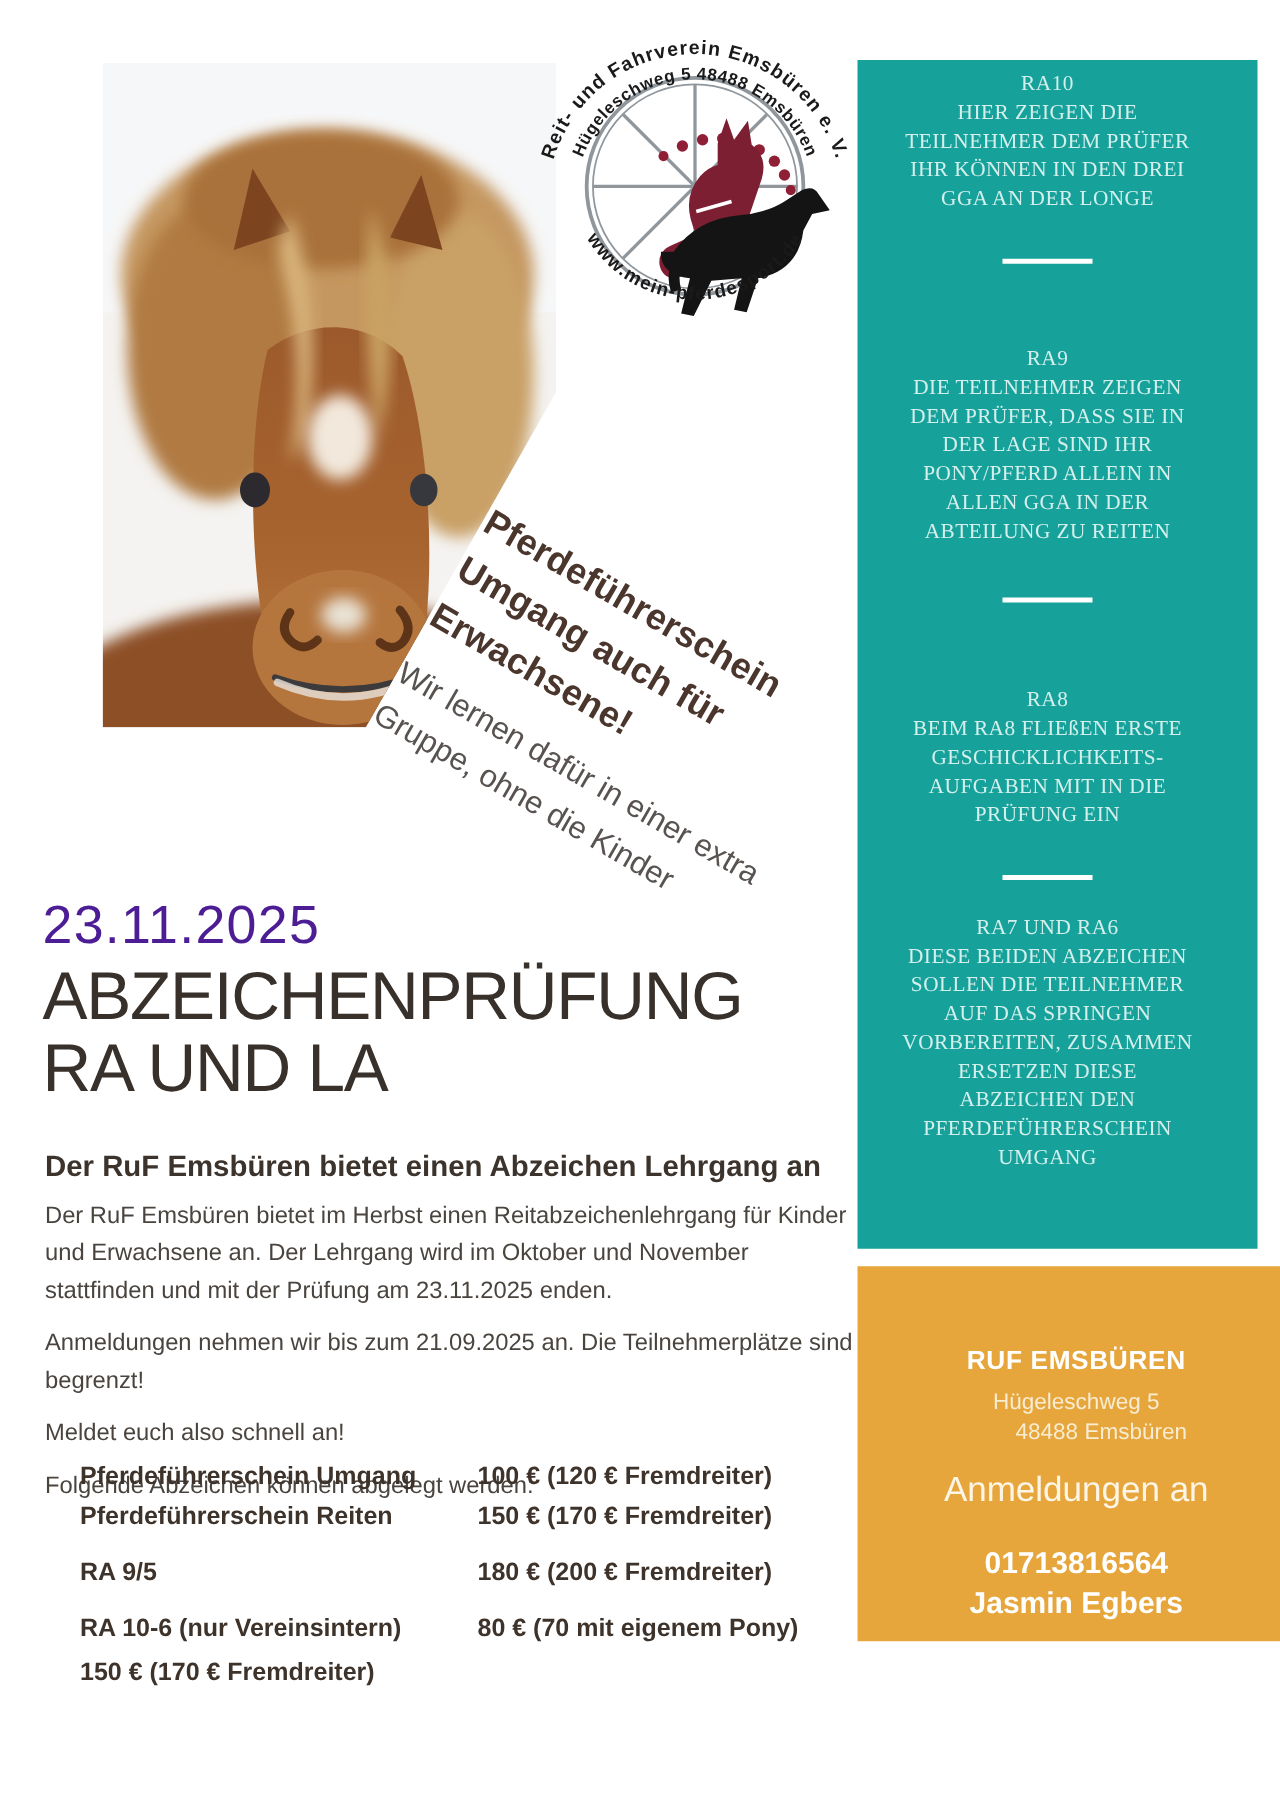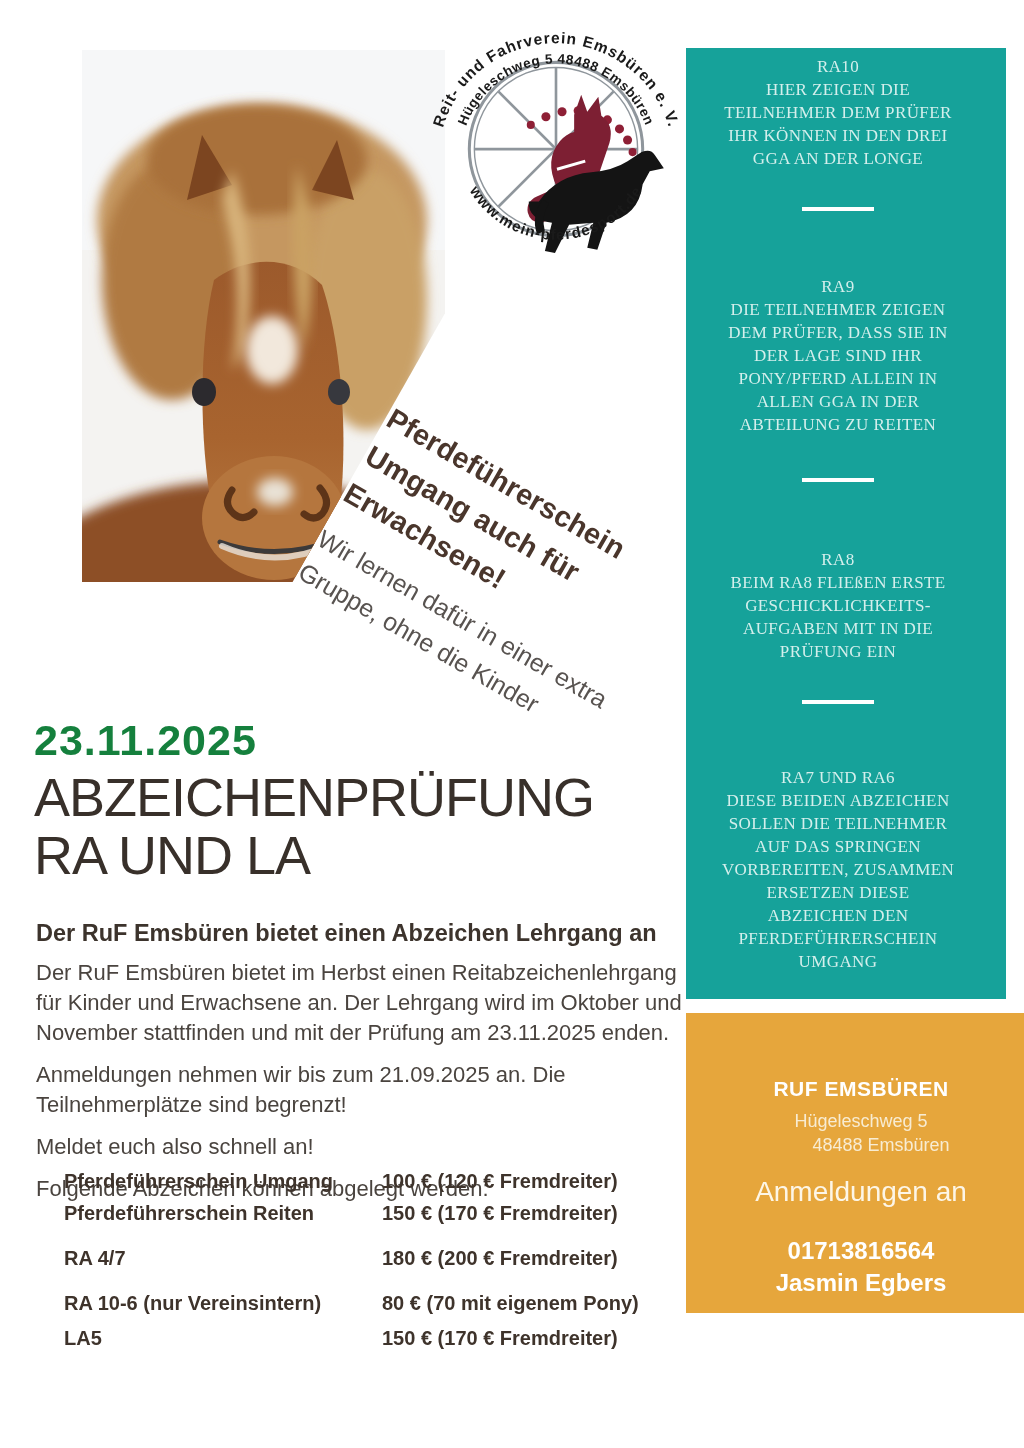--- a/index.html
+++ b/index.html
@@ -54,32 +54,32 @@
   .contact .club{position:absolute;left:0;width:100%;top:64px;font-size:21px;font-weight:bold;letter-spacing:.5px;}
   .contact .addr1{position:absolute;left:0;width:100%;top:98px;font-size:18px;color:#f8ecd2;}
   .contact .addr2{position:absolute;left:0;width:100%;top:122px;font-size:18px;color:#f8ecd2;padding-left:20px;}
   .contact .heading{position:absolute;left:0;width:100%;top:163px;font-size:28px;color:#fdf6e7;}
   .contact .phone{position:absolute;left:0;width:100%;top:224px;font-size:24px;font-weight:bold;}
   .contact .person{position:absolute;left:0;width:100%;top:256px;font-size:24px;font-weight:bold;}
 
   
   .date{
     position:absolute;left:34px;top:716px;
-    font-size:43px;font-weight:bold;color:#15803d;letter-spacing:1px;
+    font-size:43px;font-weight:normal;color:#4c1d95;letter-spacing:1px;
   }
   .title{
     position:absolute;left:34px;top:768px;width:650px;
     font-size:54px;line-height:58px;color:#38302a;letter-spacing:-1px;
   }
   .subtitle{
     position:absolute;left:36px;top:920px;width:660px;
     font-size:23.5px;font-weight:bold;color:#3c332c;
   }
   .body-copy{position:absolute;left:36px;top:958px;width:650px;color:#4a443f;}
-  .body-copy p{margin:0 0 11px 0;font-size:22px;line-height:30px;}
+  .body-copy p{margin:0 0 11px 0;font-size:19px;line-height:30px;}
   .body-copy p.space{margin-bottom:12px;}
 
   .prices{position:absolute;left:64px;top:1168px;width:620px;color:#3e332b;}
   .price-row{display:flex;font-size:20px;font-weight:bold;line-height:26px;gap:37px;}
   .price-row .lbl{width:281px;}
   .g6{margin-bottom:6px;} .g19{margin-bottom:19px;} .g9{margin-bottom:9px;}
 </style>
 </head>
 <body>
 
@@ -205,21 +205,21 @@
 PONY/PFERD ALLEIN IN
 ALLEN GGA IN DER
 ABTEILUNG ZU REITEN</div>
     <div class="sb-div" style="top:430px"></div>
     <div class="sb-section pre" style="top:500px">RA8
 BEIM RA8 FLIEßEN ERSTE
 GESCHICKLICHKEITS-
 AUFGABEN MIT IN DIE
 PRÜFUNG EIN</div>
     <div class="sb-div" style="top:652px"></div>
-    <div class="sb-section pre" style="top:718px">RA7 UND RA6
+    <div class="sb-section pre" style="top:682px">RA7 UND RA6
 DIESE BEIDEN ABZEICHEN
 SOLLEN DIE TEILNEHMER
 AUF DAS SPRINGEN
 VORBEREITEN, ZUSAMMEN
 ERSETZEN DIESE
 ABZEICHEN DEN
 PFERDEFÜHRERSCHEIN
 UMGANG</div>
   </div>
 
@@ -247,26 +247,25 @@
   <div class="prices">
     <div class="price-row g6">
       <span class="lbl">Pferdeführerschein Umgang</span>
       <span>100 € (120 € Fremdreiter)</span>
     </div>
     <div class="price-row g19">
       <span class="lbl">Pferdeführerschein Reiten</span>
       <span>150 € (170 € Fremdreiter)</span>
     </div>
     <div class="price-row g19">
-      <span class="lbl">RA 4/7</span>
+      <span class="lbl">RA 9/5</span>
       <span>180 € (200 € Fremdreiter)</span>
     </div>
     <div class="price-row g9">
       <span class="lbl">RA 10-6 (nur Vereinsintern)</span>
       <span>80 € (70 mit eigenem Pony)</span>
     </div>
     <div class="price-row">
-      <span class="lbl">LA5</span>
       <span>150 € (170 € Fremdreiter)</span>
     </div>
   </div>
 
 </div>
 
 </body></html>

